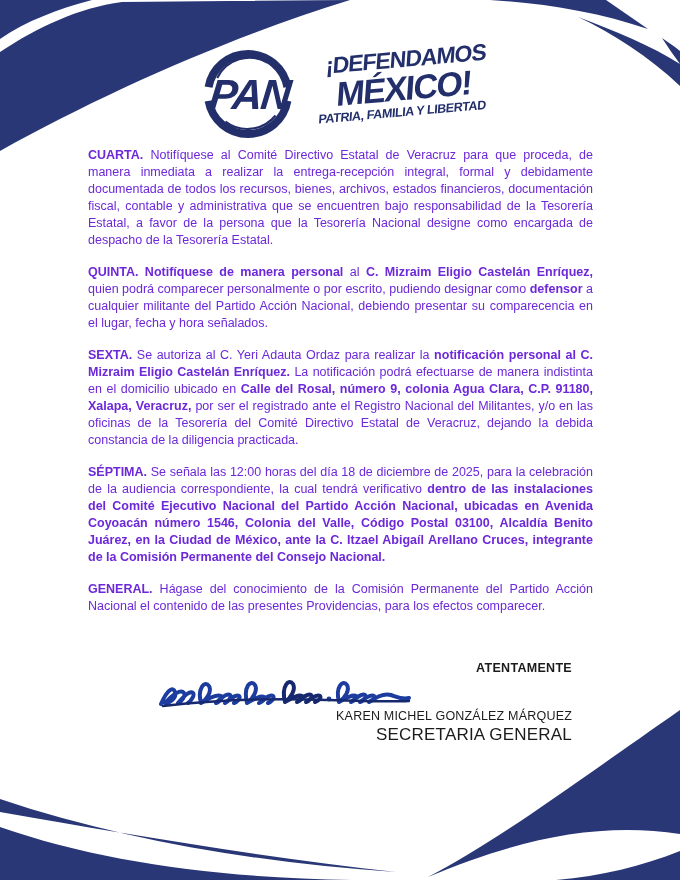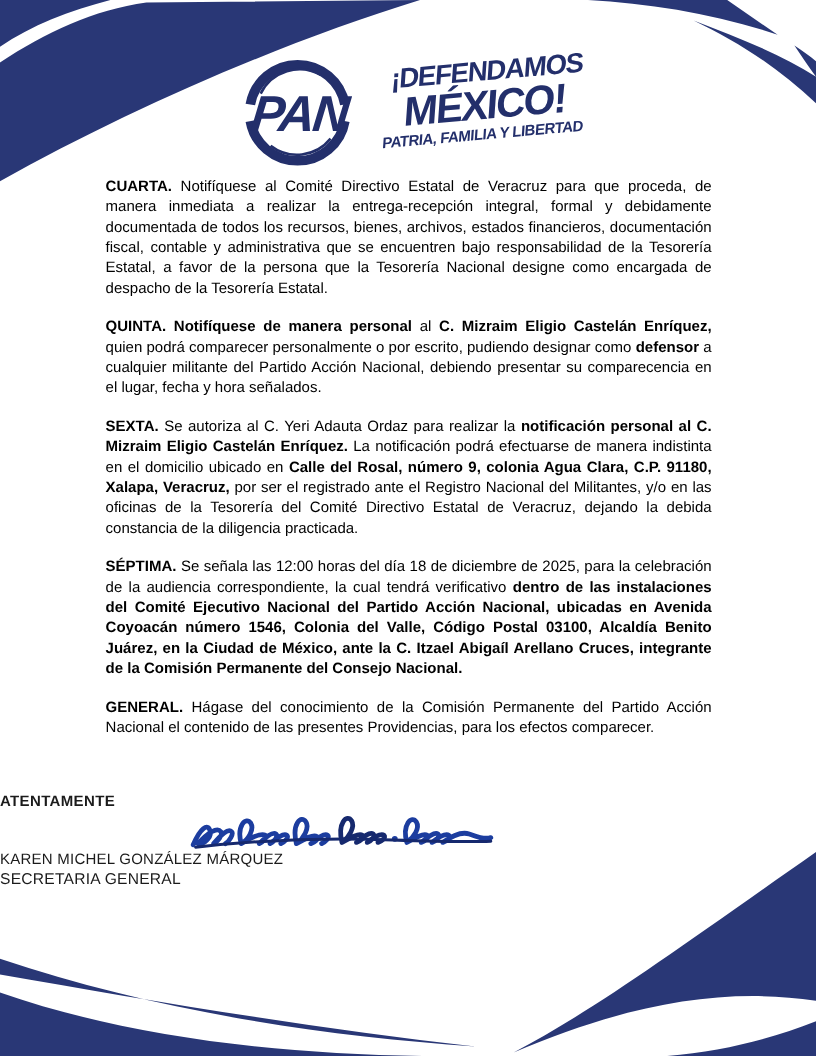--- a/index.html
+++ b/index.html
@@ -21,33 +21,33 @@
     transform-origin:left top;
     text-align:center;
     font-weight:bold;
     line-height:0.95;
   }
   .slogan .l1{font-size:23px;letter-spacing:-1px;white-space:nowrap;}
   .slogan .l2{font-size:34px;letter-spacing:-1.5px;white-space:nowrap;margin-top:1px;}
   .slogan .l3{font-size:12.5px;letter-spacing:-0.4px;white-space:nowrap;margin-top:3px;}
   .body-text{
     position:absolute;left:88px;top:147px;width:505px;z-index:2;
-    font-size:12.5px;line-height:17px;color:#000000;
+    font-size:12.5px;line-height:17px;color:#6d28d9;
     text-align:justify;
   }
   .para{margin:0 0 15px 0;}
   .para .b{font-weight:bold;}
   .sig-block{
     position:absolute;left:0;top:661px;width:572px;z-index:2;
-    text-align:left;color:#1b1b1b;
+    text-align:right;color:#1b1b1b;
   }
   .sig-salutation{font-size:12.5px;font-weight:bold;letter-spacing:0.3px;}
   .sig-scribble{display:block;margin:0 auto;margin-top:1px;margin-bottom:-3px;}
   .sig-name{font-size:12.5px;letter-spacing:0.2px;margin-top:0;}
-  .sig-title{font-size:13px;letter-spacing:0.2px;margin-top:2px;}
+  .sig-title{font-size:17px;letter-spacing:0.2px;margin-top:2px;}
 </style>
 </head>
 <body>
 
 <div class="page">
 
   <svg class="decor" viewBox="0 0 680 880" xmlns="http://www.w3.org/2000/svg">
     <g fill="#293776">
 
       <path d="M0,0 L92,0 C58,9 26,21 0,39 Z"></path>

